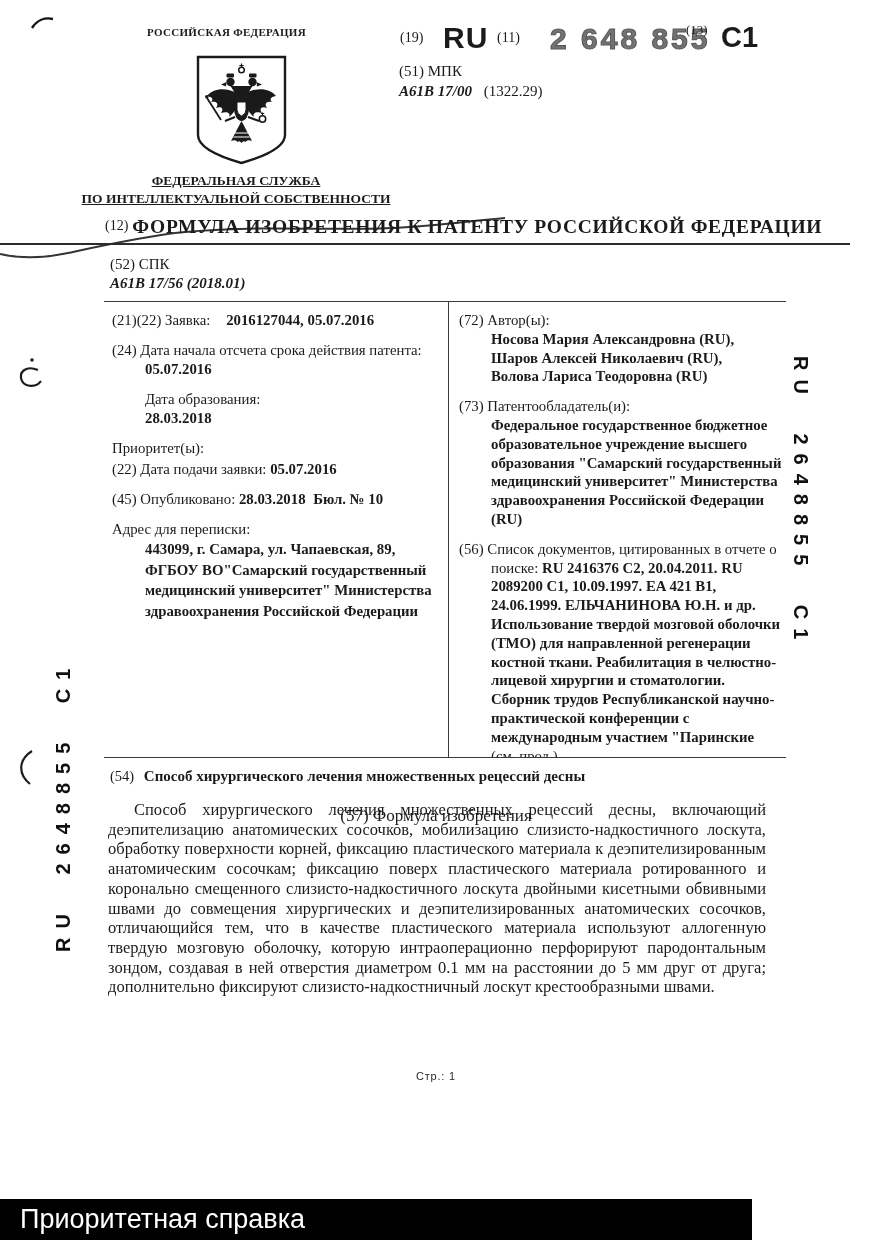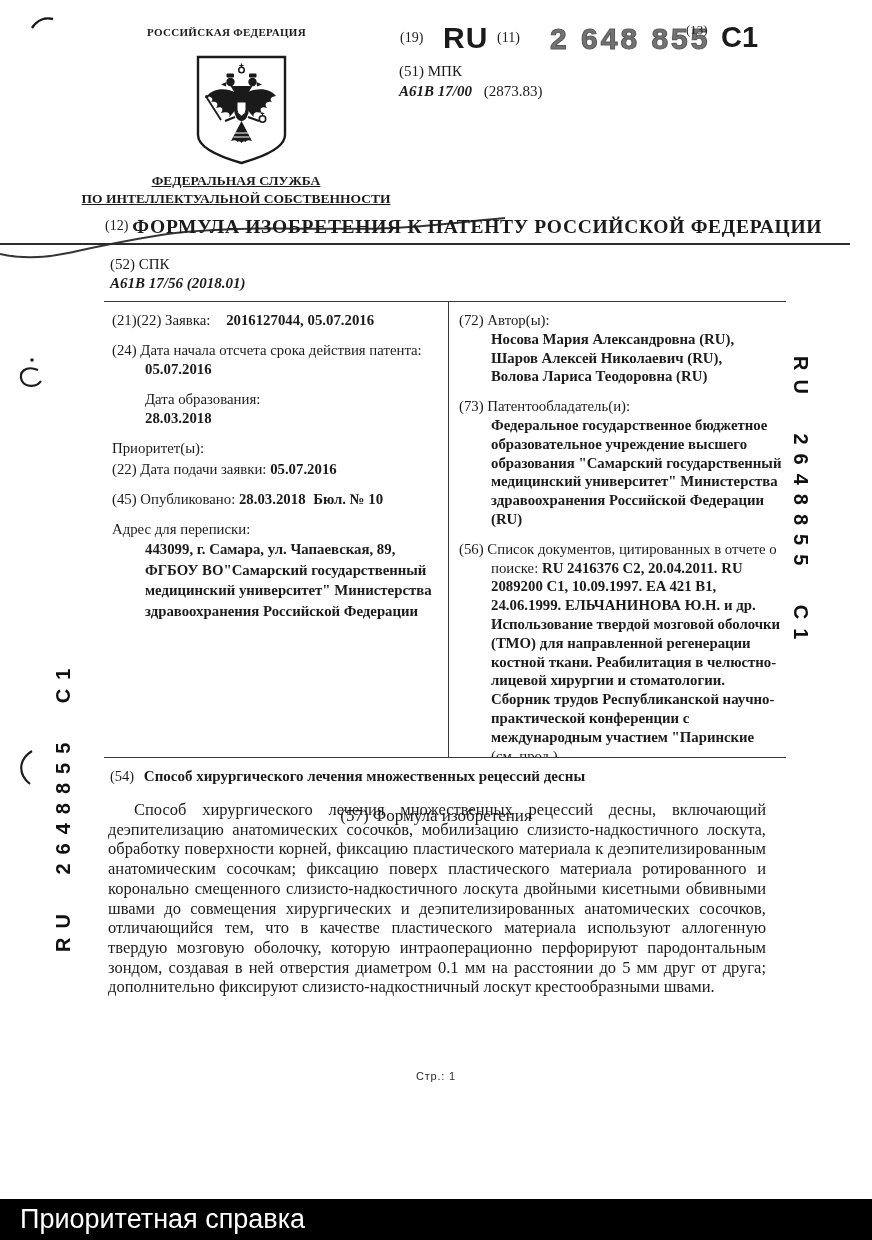--- a/index.html
+++ b/index.html
@@ -64,21 +64,21 @@
   
   .side-code {
     font-family:"Liberation Sans", sans-serif; font-weight:bold; font-size:20px;
     letter-spacing:9px; word-spacing:16px; white-space:nowrap; color:#101010;
   }
   .side-left  { left:52px;  top:952px; transform:rotate(-90deg); transform-origin:0 0; }
   .side-right { left:812px; top:356px; transform:rotate(90deg);  transform-origin:0 0; }
 
   
   .banner {
-    left:0; top:1199px; width:872px; height:41px; background:#000;
+    left:0; top:1199px; width:752px; height:41px; background:#000;
     display:flex; align-items:center; padding-left:20px;
     font-family:"Liberation Sans", sans-serif; font-size:27px; color:#fff;
   }
 </style>
 </head>
 <body>
 
 <div class="page">
 
   <svg class="abs" style="left:30px;top:14px;" width="26" height="20">
@@ -128,21 +128,21 @@
     <span class="abs ru-code" style="left:443px;top:21px;">RU</span>
     <span class="abs paren" style="left:497px;top:30px;">(11)</span>
     <span class="abs pub-number" style="left:550px;top:22px;">2 648 855</span>
     <span class="abs paren" style="left:686px;top:22px;font-size:13px;">(13)</span>
     <span class="abs kind-code" style="left:721px;top:21px;">C1</span>
   </div>
 
   <div class="abs ipc-label">(51) МПК</div>
   <div class="abs ipc-code">
     <b>A61B 17/00</b>
-    <span style="margin-left:8px;">(2873.83)</span>
+    <span style="margin-left:8px;">(1322.29)</span>
   </div>
 
   <div class="abs agency">
     <div>ФЕДЕРАЛЬНАЯ СЛУЖБА</div>
     <div>ПО ИНТЕЛЛЕКТУАЛЬНОЙ СОБСТВЕННОСТИ</div>
   </div>
 
   <div class="abs doc-title">
     <span class="n12">(12)</span>
     <span class="t">ФОРМУЛА ИЗОБРЕТЕНИЯ К ПАТЕНТУ РОССИЙСКОЙ ФЕДЕРАЦИИ</span>

